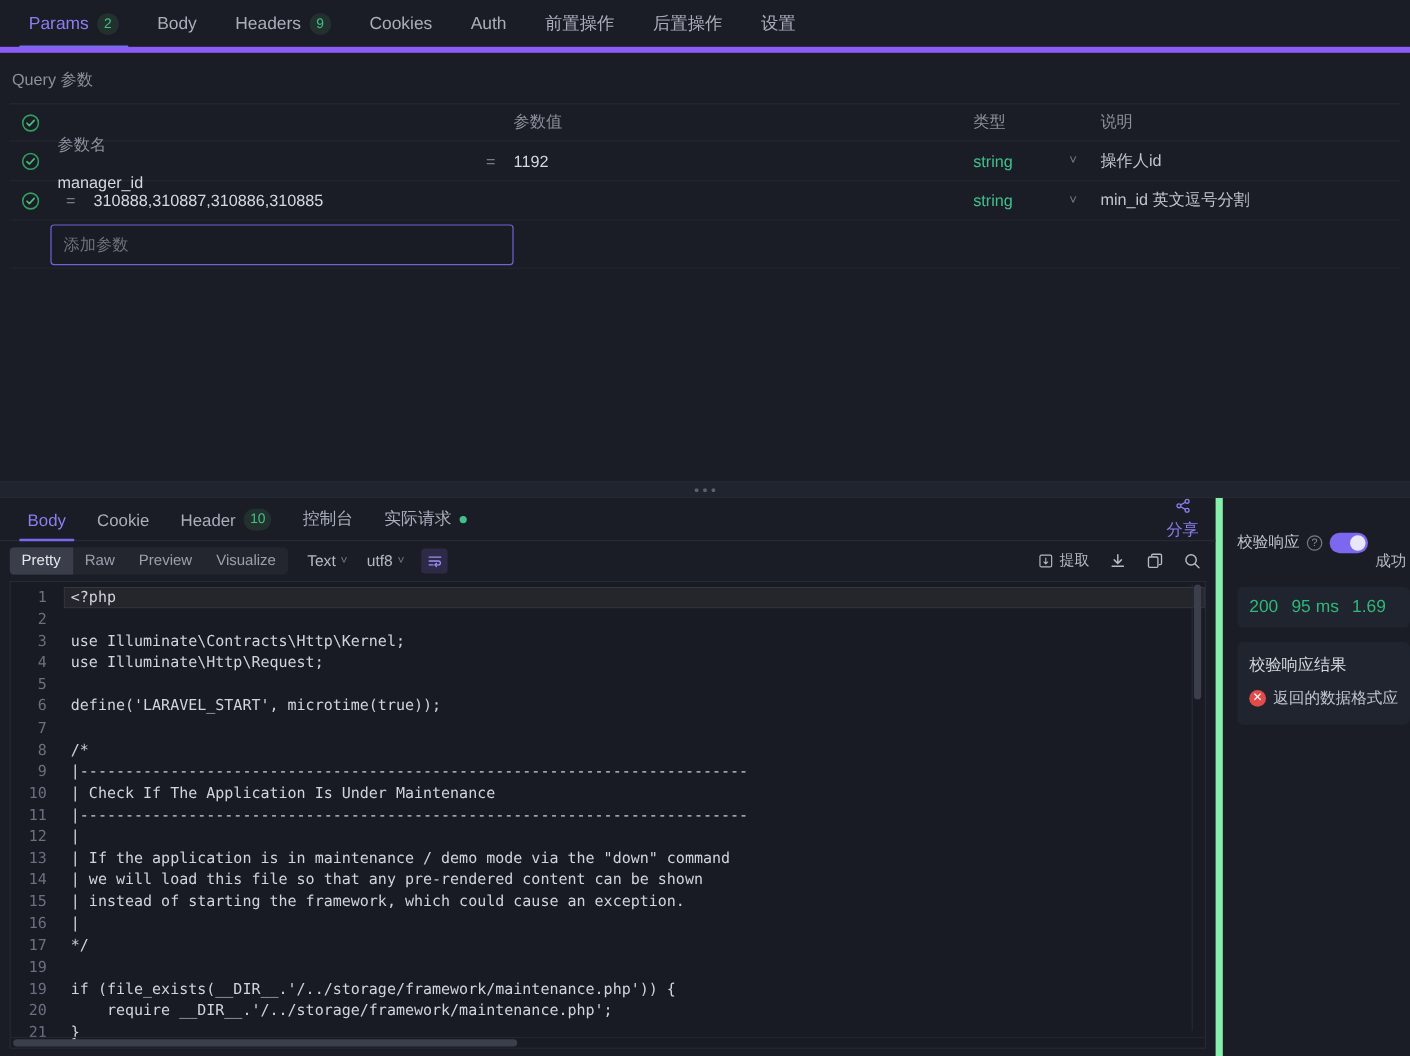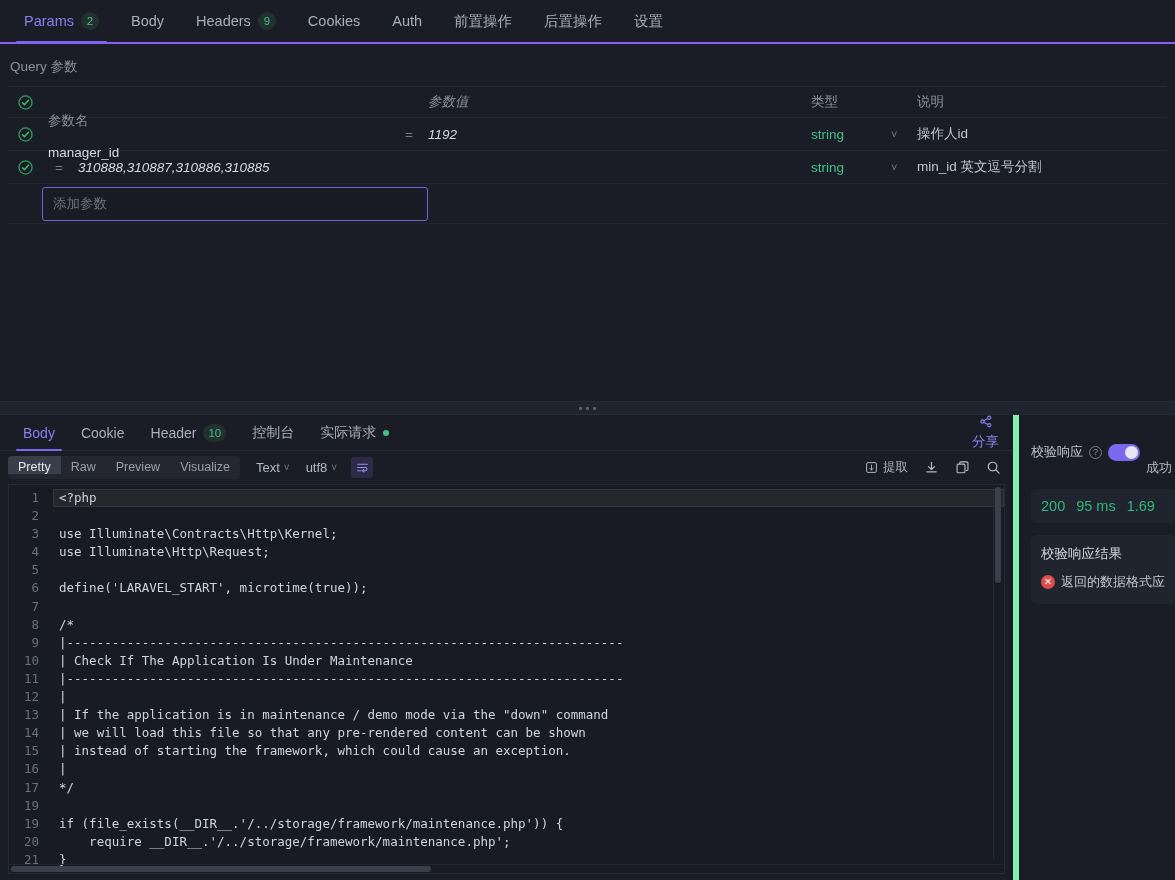--- a/index.html
+++ b/index.html
@@ -9,21 +9,21 @@
     font-family: "Liberation Sans", sans-serif;
     color: #c9cdd6;
     overflow: hidden;
   }
   .app { position: relative; width: 1175px; height: 880px; display: flex; flex-direction: column; }
 
   
   .req-tabs {
     height: 44px; flex: 0 0 44px;
     display: flex; align-items: stretch;
-    border-bottom: 2px solid #8b5cf6;
+    border-bottom: 5px solid #8b5cf6;
     padding-left: 8px;
     background: #1a1d26;
   }
   .req-tab {
     display: flex; align-items: center; gap: 7px;
     padding: 0 16px;
     font-size: 14.5px; color: #a9aebb;
     cursor: pointer; position: relative;
     white-space: nowrap;
   }
@@ -48,21 +48,21 @@
     display: flex; align-items: center;
     height: 33px;
     border-bottom: 1px solid #23262f;
     font-size: 13.5px;
   }
   .param-row.header { height: 31px; color: #8b909c; }
   .cell-check { width: 34px; display: flex; align-items: center; justify-content: center; flex: 0 0 34px; }
   .cell-name { flex: 0 0 350px; padding-left: 6px; color: #d4d8e0; overflow: hidden; white-space: nowrap; margin-top: 37px; }
   .param-row.header .cell-name { color: #8b909c; }
   .cell-eq { flex: 0 0 34px; text-align: center; color: #767b87; }
-  .cell-value { flex: 1 1 auto; color: #d4d8e0; padding-left: 2px; overflow: hidden; white-space: nowrap; font-style: italic; }
+  .cell-value { flex: 1 1 auto; color: #d4d8e0; padding-left: 2px; overflow: hidden; white-space: nowrap; }
   .param-row.header .cell-value { color: #8b909c; }
   .cell-type { flex: 0 0 80px; color: #41c08a; }
   .param-row.header .cell-type { color: #8b909c; }
   .cell-caret { flex: 0 0 26px; color: #767b87; font-size: 11px; }
   .cell-desc { flex: 0 0 250px; color: #c0c5cf; overflow: hidden; white-space: nowrap; }
   .param-row.header .cell-desc { color: #8b909c; }
 
   .check-ico { width: 15px; height: 15px; display: block; }
 
   .add-row { display: flex; align-items: center; height: 40px; border-bottom: 1px solid #23262f; }
@@ -111,21 +111,21 @@
     color: #8a7ff0; font-size: 13.5px; cursor: pointer; flex-direction: column;
   }
 
   
   .body-bar {
     height: 33px; flex: 0 0 33px; display: flex; align-items: center;
     padding: 0 14px 0 8px; gap: 0; position: relative;
   }
   .seg { display: flex; background: #23262f; border-radius: 4px; overflow: hidden; height: 23px; }
   .seg-item {
-    padding: 0 10px; height: 18px; line-height: 23px;
+    padding: 0 10px; height: 23px; line-height: 23px;
     font-size: 12.5px; color: #9aa0ac; cursor: pointer;
   }
   .seg-item.active { background: #3a3d4a; color: #e4e7ec; }
   .drop { display: flex; align-items: center; gap: 4px; font-size: 13px; color: #b4b9c4; margin-left: 16px; cursor: pointer; }
   .caret { font-size: 10px; color: #767b87; }
   .wrap-btn {
     width: 22px; height: 21px; margin-left: 14px; border-radius: 3px;
     background: #2c2a46; display: flex; align-items: center; justify-content: center; cursor: pointer;
   }
   .bar-right { position: absolute; right: 12px; top: 0; height: 33px; display: flex; align-items: center; gap: 16px; }

